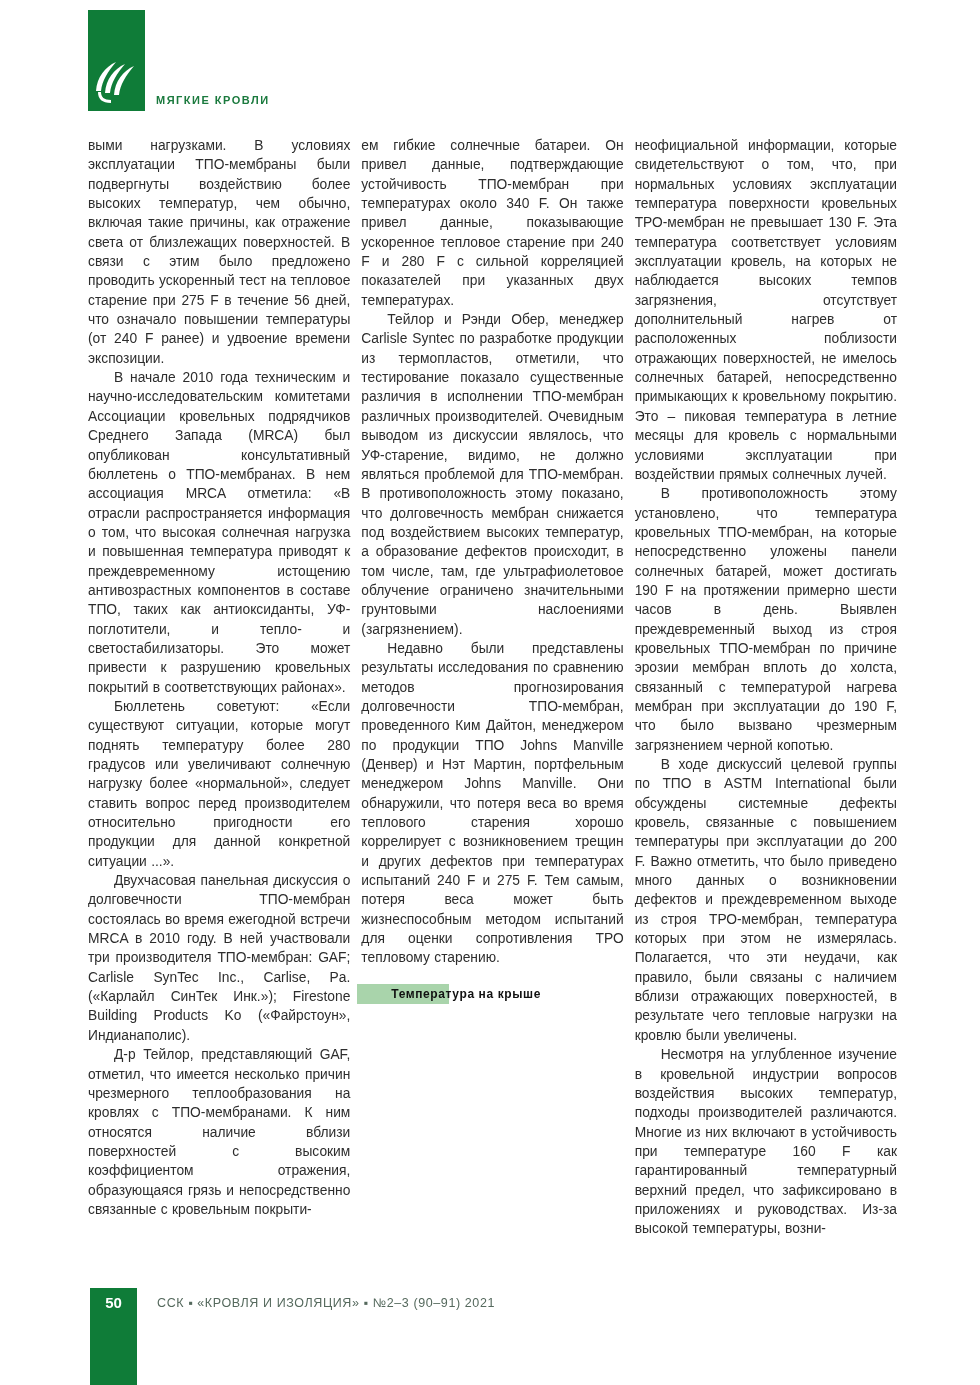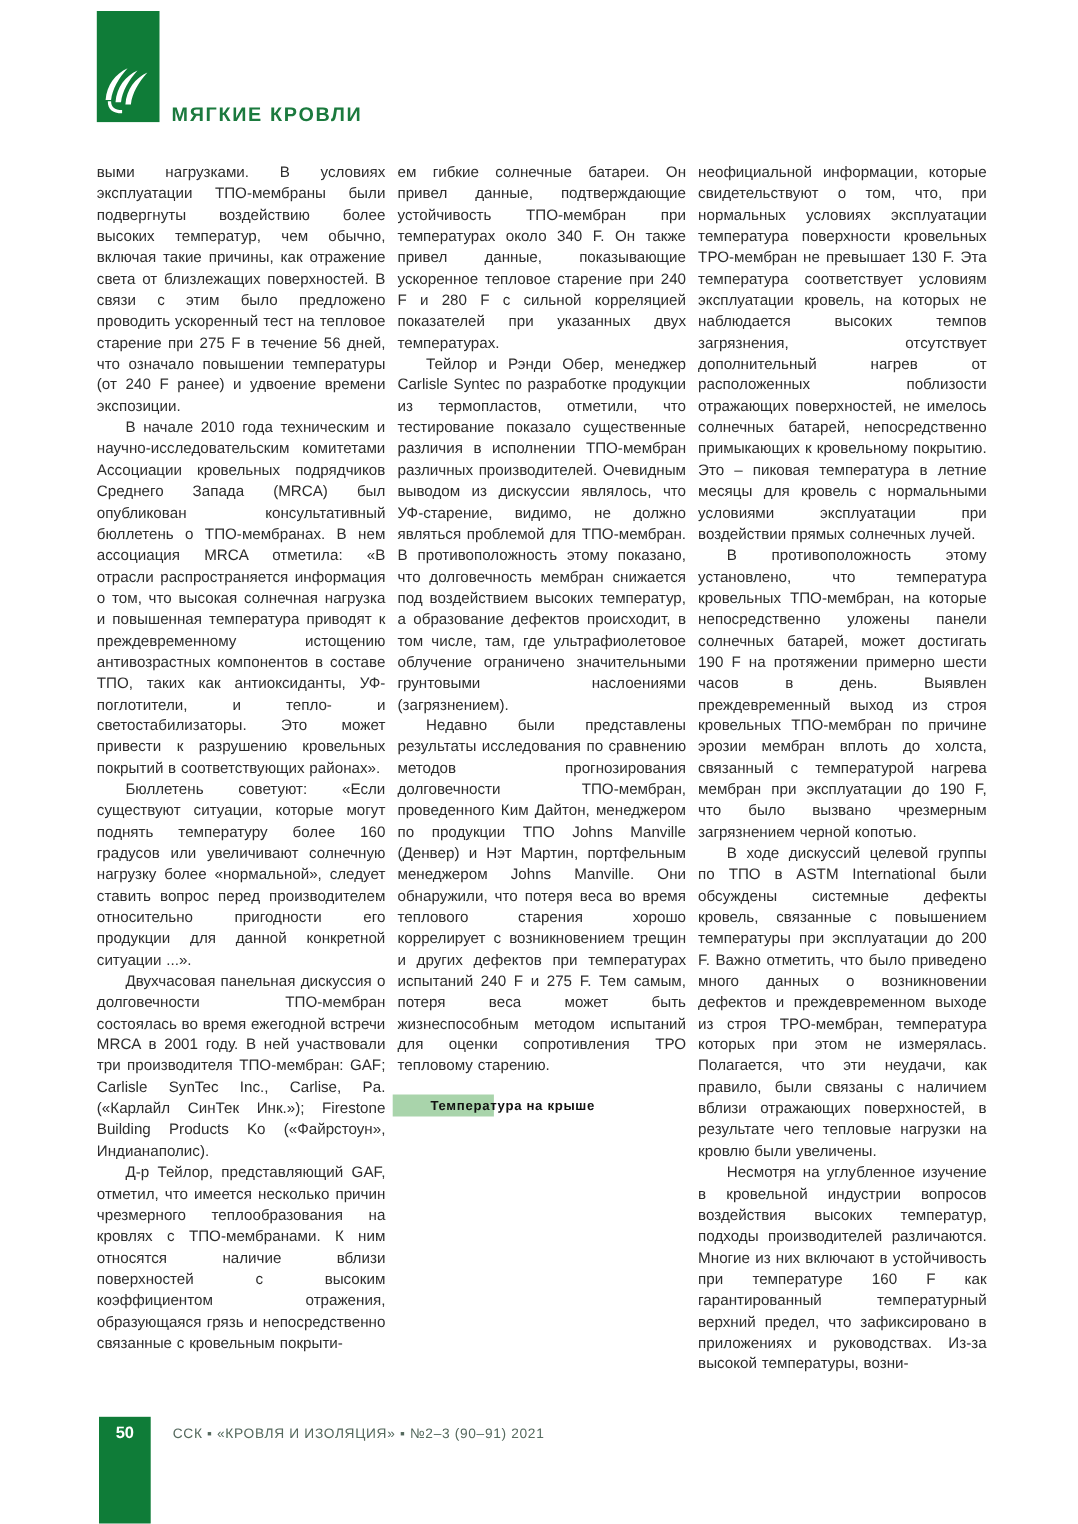--- a/index.html
+++ b/index.html
@@ -13,26 +13,26 @@
   .page{position:absolute;inset:0;}
 
   
   .logo-box{
     position:absolute;left:88px;top:10px;width:57px;height:101px;
     background:#0f7c38;
   }
   .logo-box svg{position:absolute;left:6px;bottom:6px;}
   .section-label{
     position:absolute;left:156px;top:94px;
-    color:#1b7a3e;font-weight:bold;font-size:18px;letter-spacing:1.5px;
+    color:#1b7a3e;font-weight:bold;font-size:11px;letter-spacing:1.5px;
   }
 
   
   .columns{
-    position:absolute;left:88px;top:147px;width:809px;
+    position:absolute;left:88px;top:136px;width:809px;
     display:flex;gap:11px;
   }
   .col{flex:1;min-width:0;}
   .col p{
     margin:0;
     font-size:13.8px;line-height:19.35px;
     color:#2d2d2d;
     text-align:justify;
     text-indent:26px;
     word-spacing:0.5px;
@@ -84,22 +84,22 @@
       </g>
     </svg>
   </div>
 
   <div class="section-label">МЯГКИЕ КРОВЛИ</div>
 
   <main class="columns" id="columns">
       <div class="col">
         <p class="noindent">выми нагрузками. В условиях эксплуатации ТПО-мембраны были подвергнуты воздействию более высоких температур, чем обычно, включая такие причины, как отражение света от близлежащих поверхностей. В связи с этим было предложено проводить ускоренный тест на тепловое старение при 275 F в течение 56 дней, что означало повышении температуры (от 240 F ранее) и удвоение времени экспозиции.</p>
         <p>В начале 2010 года техническим и научно-исследовательским комитетами Ассоциации кровельных подрядчиков Среднего Запада (MRCA) был опубликован консультативный бюллетень о ТПО-мембранах. В нем ассоциация MRCA отметила: «В отрасли распространяется информация о том, что высокая солнечная нагрузка и повышенная температура приводят к преждевременному истощению антивозрастных компонентов в составе ТПО, таких как антиоксиданты, УФ-поглотители, и тепло- и светостабилизаторы. Это может привести к разрушению кровельных покрытий в соответствующих районах».</p>
-        <p>Бюллетень советуют: «Если существуют ситуации, которые могут поднять температуру более 160 градусов или увеличивают солнечную нагрузку более «нормальной», следует ставить вопрос перед производителем относительно пригодности его продукции для данной конкретной ситуации ...».</p>
-        <p>Двухчасовая панельная дискуссия о долговечности ТПО-мембран состоялась во время ежегодной встречи MRCA в 2001 году. В ней участвовали три производителя ТПО-мембран: GAF; Carlisle SynTec Inc., Carlise, Pa. («Карлайл СинТек Инк.»); Firestone Building Products Ko («Файрстоун», Индианаполис).</p>
+        <p>Бюллетень советуют: «Если существуют ситуации, которые могут поднять температуру более 280 градусов или увеличивают солнечную нагрузку более «нормальной», следует ставить вопрос перед производителем относительно пригодности его продукции для данной конкретной ситуации ...».</p>
+        <p>Двухчасовая панельная дискуссия о долговечности ТПО-мембран состоялась во время ежегодной встречи MRCA в 2010 году. В ней участвовали три производителя ТПО-мембран: GAF; Carlisle SynTec Inc., Carlise, Pa. («Карлайл СинТек Инк.»); Firestone Building Products Ko («Файрстоун», Индианаполис).</p>
         <p>Д-р Тейлор, представляющий GAF, отметил, что имеется несколько причин чрезмерного теплообразования на кровлях с ТПО-мембранами. К ним относятся наличие вблизи поверхностей с высоким коэффициентом отражения, образующаяся грязь и непосредственно связанные с кровельным покрыти-</p>
       </div>
       <div class="col">
         <p class="noindent">ем гибкие солнечные батареи. Он привел данные, подтверждающие устойчивость ТПО-мембран при температурах около 340 F. Он также привел данные, показывающие ускоренное тепловое старение при 240 F и 280 F с сильной корреляцией показателей при указанных двух температурах.</p>
         <p>Тейлор и Рэнди Обер, менеджер Carlisle Syntec по разработке продукции из термопластов, отметили, что тестирование показало существенные различия в исполнении ТПО-мембран различных производителей. Очевидным выводом из дискуссии являлось, что УФ-старение, видимо, не должно являться проблемой для ТПО-мембран. В противоположность этому показано, что долговечность мембран снижается под воздействием высоких температур, а образование дефектов происходит, в том числе, там, где ультрафиолетовое облучение ограничено значительными грунтовыми наслоениями (загрязнением).</p>
         <p>Недавно были представлены результаты исследования по сравнению методов прогнозирования долговечности ТПО-мембран, проведенного Ким Дайтон, менеджером по продукции ТПО Johns Manville (Денвер) и Нэт Мартин, портфельным менеджером Johns Manville. Они обнаружили, что потеря веса во время теплового старения хорошо коррелирует с возникновением трещин и других дефектов при температурах испытаний 240 F и 275 F. Тем самым, потеря веса может быть жизнеспособным методом испытаний для оценки сопротивления ТРО тепловому старению.</p>
         <h3 class="subhead"><span class="hl"></span><span class="ht">Температура на крыше</span></h3>
       </div>
       <div class="col">
         <p class="noindent">неофициальной информации, которые свидетельствуют о том, что, при нормальных условиях эксплуатации температура поверхности кровельных ТРО-мембран не превышает 130 F. Эта температура соответствует условиям эксплуатации кровель, на которых не наблюдается высоких темпов загрязнения, отсутствует дополнительный нагрев от расположенных поблизости отражающих поверхностей, не имелось солнечных батарей, непосредственно примыкающих к кровельному покрытию. Это – пиковая температура в летние месяцы для кровель с нормальными условиями эксплуатации при воздействии прямых солнечных лучей.</p>

